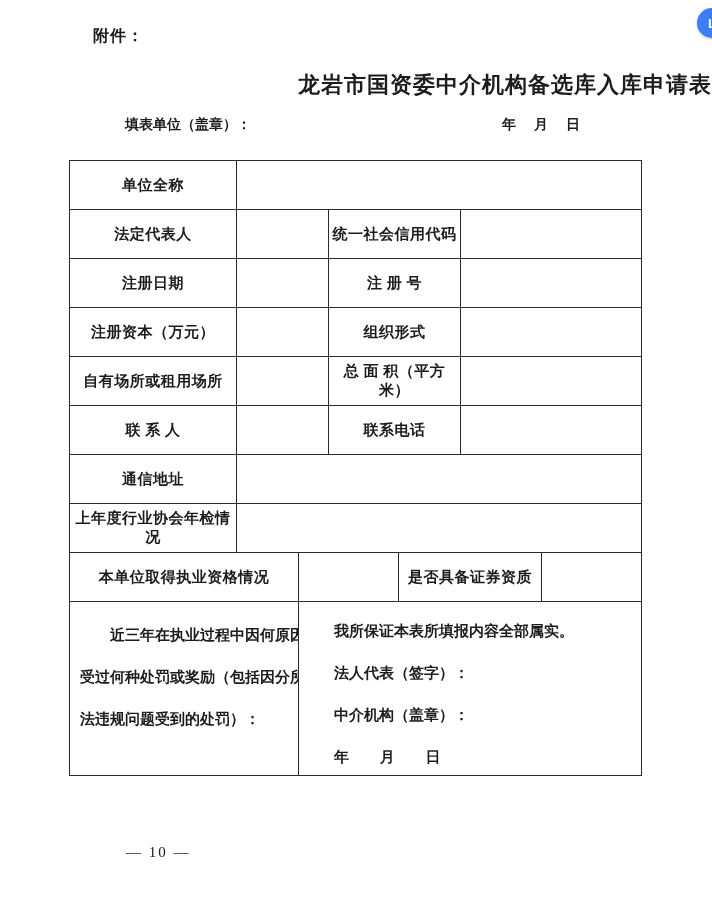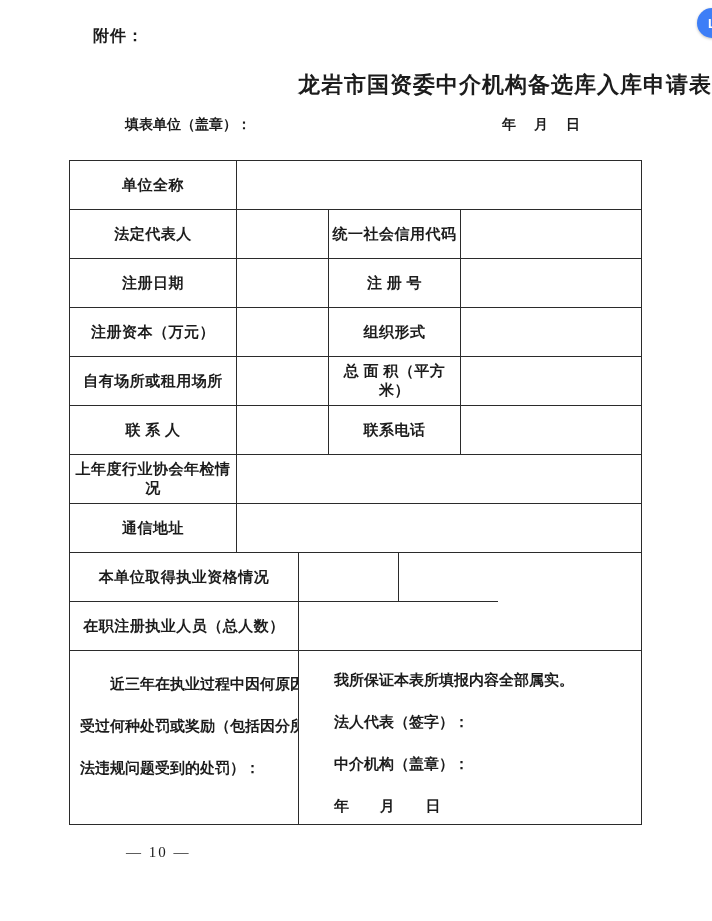--- a/index.html
+++ b/index.html
@@ -134,39 +134,36 @@
     </div>
 
     <div class="trow">
       <div class="cell lbl w167">联 系 人</div>
       <div class="cell input w92"></div>
       <div class="cell lbl w132">联系电话</div>
       <div class="cell input w180 last"></div>
     </div>
 
     <div class="trow">
-      <div class="cell lbl w167">上年度行业协会年检情况</div>
+      <div class="cell lbl w167">通信地址</div>
       <div class="cell input w404 last"></div>
     </div>
 
     <div class="trow">
-      <div class="cell lbl w167">通信地址</div>
+      <div class="cell lbl w167">上年度行业协会年检情况</div>
       <div class="cell input w404 last"></div>
     </div>
 
     <div class="trow">
       <div class="cell lbl w229">本单位取得执业资格情况</div>
       <div class="cell input w100"></div>
+      <div class="cell lbl w143">是否具备证券资质</div>
       <div class="cell input w99 last"></div>
     </div>
 
-    <div class="trow">
-      <div class="cell lbl w229">在职注册执业人员（总人数）</div>
-      <div class="cell input w342 last"></div>
-    </div>
 
     <div class="trow tall">
       <div class="cell block penalty-cell w229">
         <div class="line first">近三年在执业过程中因何原因</div>
         <div class="line">受过何种处罚或奖励（包括因分所违</div>
         <div class="line">法违规问题受到的处罚）：</div>
       </div>
       <div class="cell block declare-cell w342 last">
         <div class="line">我所保证本表所填报内容全部属实。</div>
         <div class="line">法人代表（签字）：</div>

